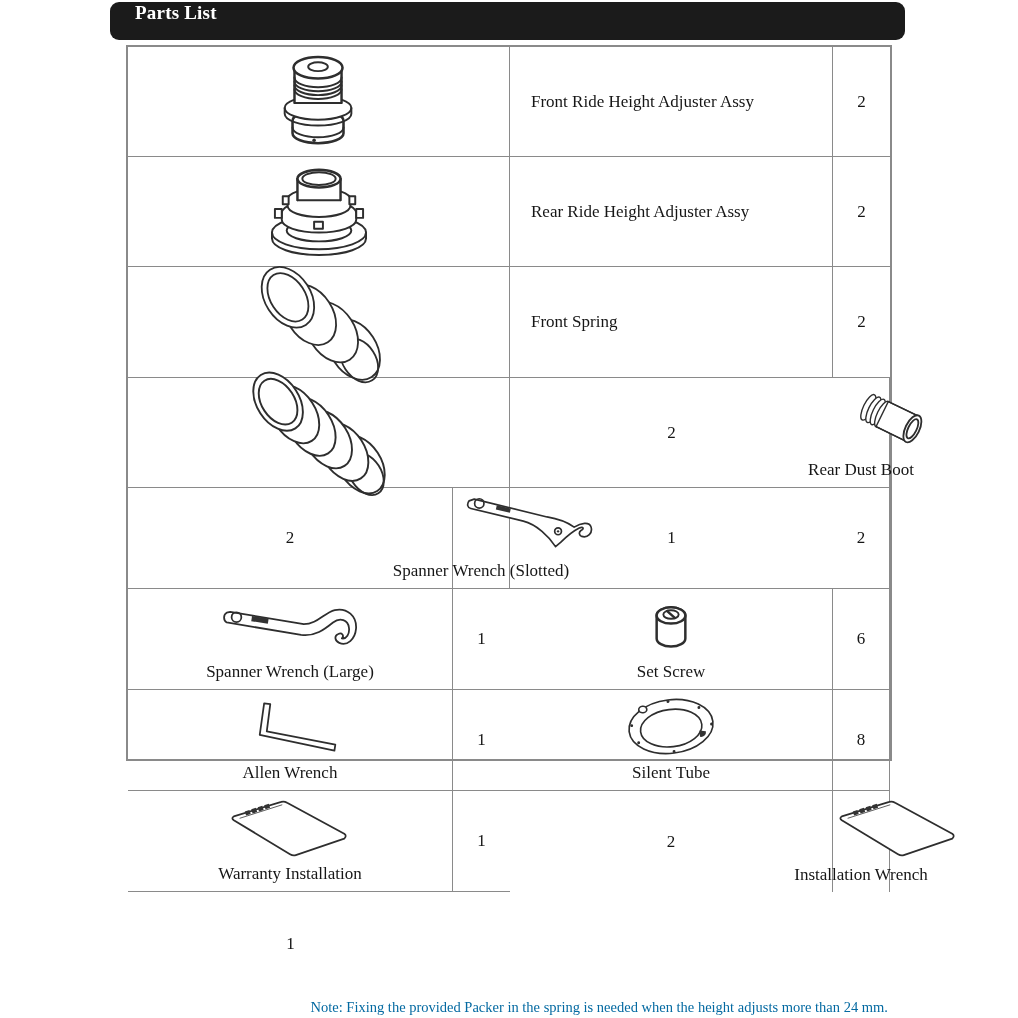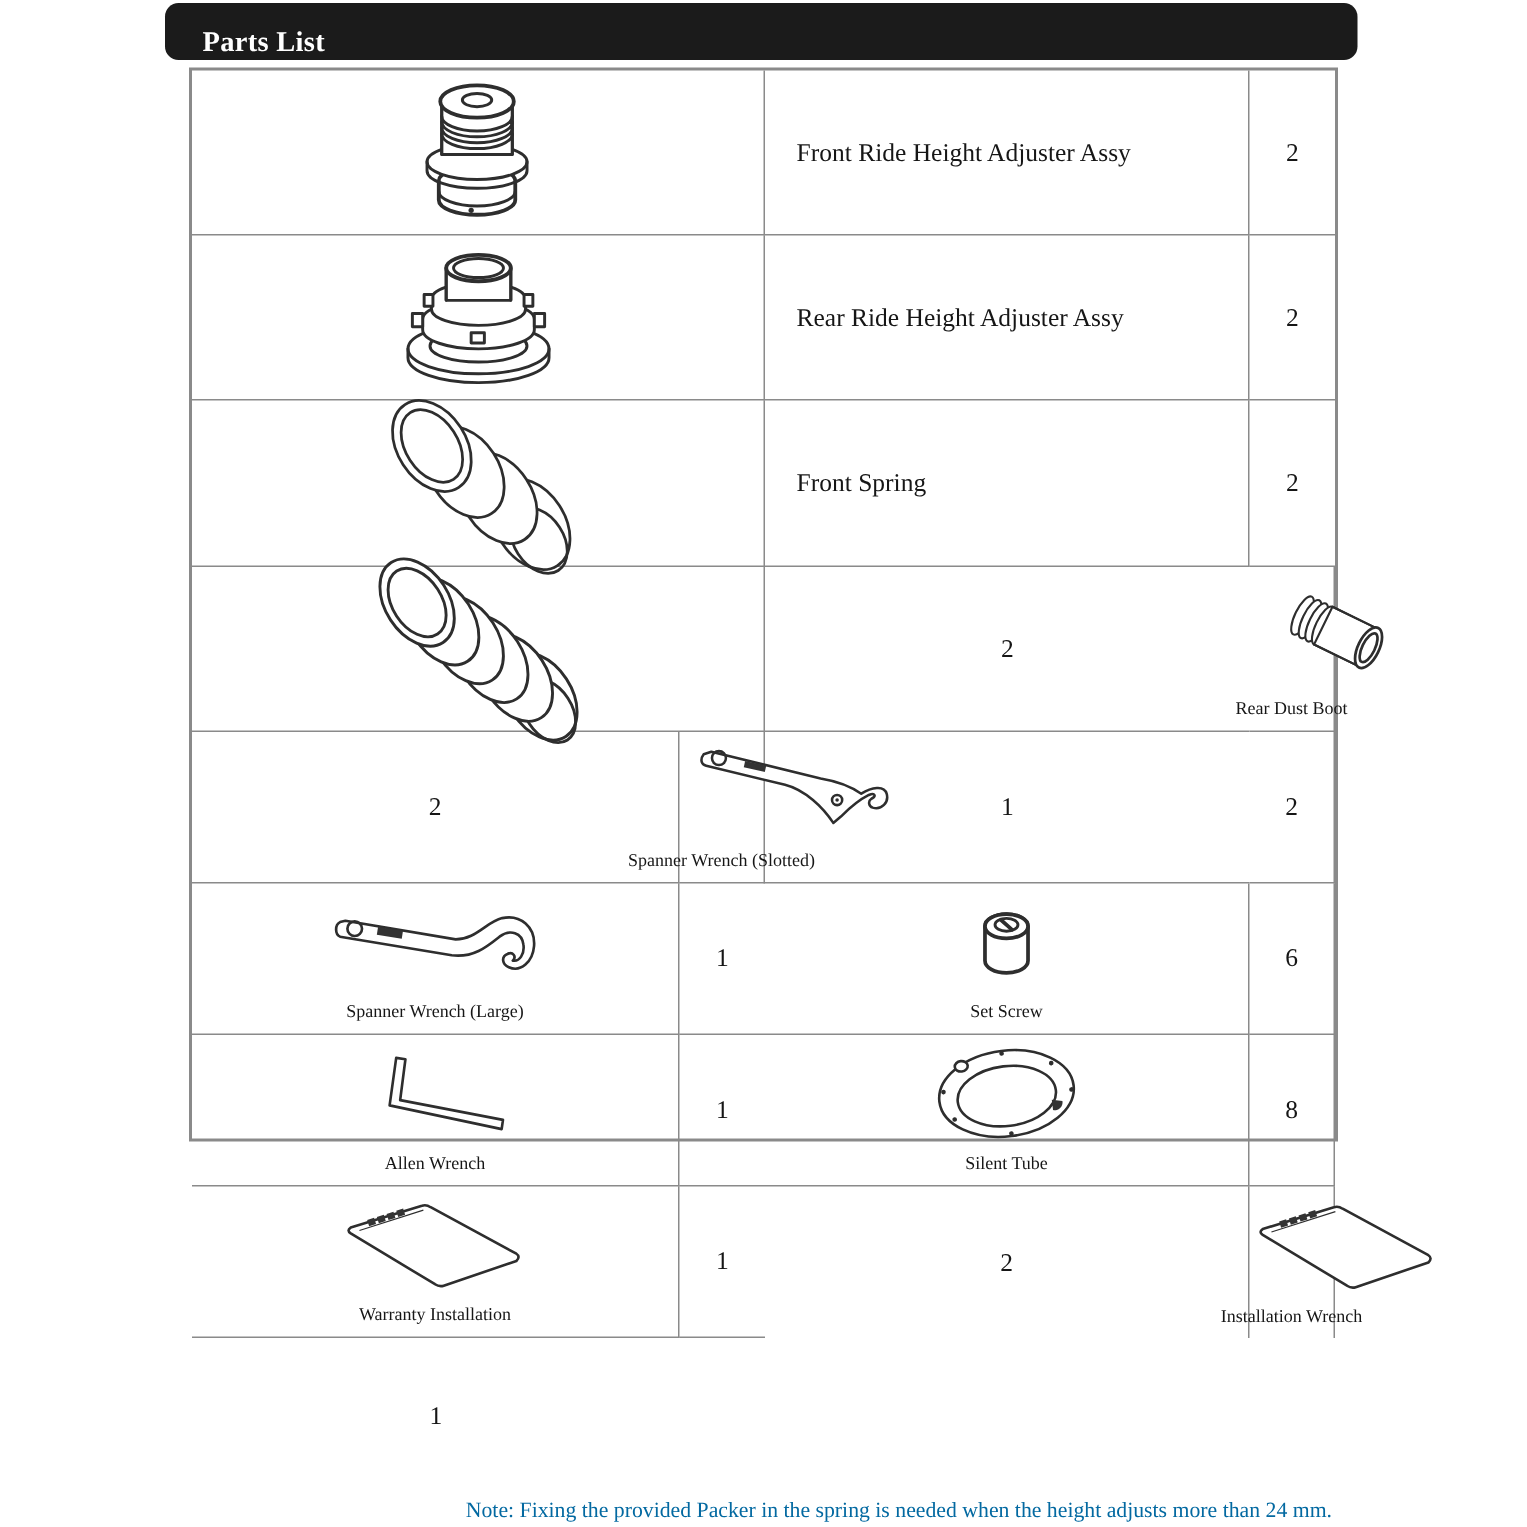--- a/index.html
+++ b/index.html
@@ -8,42 +8,42 @@
     --draw:#2e2e2e;
   }
   html,body{margin:0;padding:0;}
   body{
     width:1018px;height:1018px;position:relative;background:#ffffff;
     font-family:"Liberation Serif", serif;color:var(--ink);
     overflow:hidden;
   }
   .header-bar{
     position:absolute;left:110px;top:2px;width:795px;height:38px;
-    background:#1b1b1b;border-radius:9px;display:flex;align-items:flex-end;
+    background:#1b1b1b;border-radius:9px;display:flex;align-items:flex-start;
   }
   .header-bar .title{
     color:#ffffff;font-weight:bold;font-size:19px;padding-left:25px;letter-spacing:.2px;
   }
   .parts-table{
     position:absolute;left:126px;top:45px;width:766px;height:716px;
     box-sizing:border-box;border:2px solid var(--line);
     display:grid;
     grid-template-columns:325px 57px 323px 57px;
     grid-template-rows:110px 110px 111px 110px 101px 101px 101px 101px 103px;
     background:#fff;
   }
   .c{border-right:1px solid var(--line);border-bottom:1px solid var(--line);box-sizing:border-box;min-width:0;min-height:0;}
   .lastcol{border-right:none;}
   .lastrow{border-bottom:none;}
   .imgcell{grid-column:span 2;display:flex;align-items:center;justify-content:center;}
   .lblcell{display:flex;align-items:center;padding-left:21px;font-size:17px;}
   .qtycell{display:flex;align-items:center;justify-content:center;font-size:17px;}
   .itemcell{display:flex;flex-direction:column;align-items:center;justify-content:flex-end;padding-bottom:7px;}
   .itemcell svg{margin:auto;}
-  .caption{font-size:12px;text-align:right;white-space:nowrap;}
+  .caption{font-size:17px;text-align:right;white-space:nowrap;}
   .note{
     position:absolute;top:999px;right:130px;font-size:14.5px;color:#0369a1;
     white-space:nowrap;
   }
   svg{display:block;}
   .ln{fill:none;stroke:var(--draw);stroke-width:2;stroke-linecap:round;stroke-linejoin:round;}
   .lnw{fill:#fff;stroke:var(--draw);stroke-width:2;stroke-linecap:round;stroke-linejoin:round;}
   .hv{stroke-width:2.6;}
   .dk{fill:#333;stroke:none;}
 </style>

